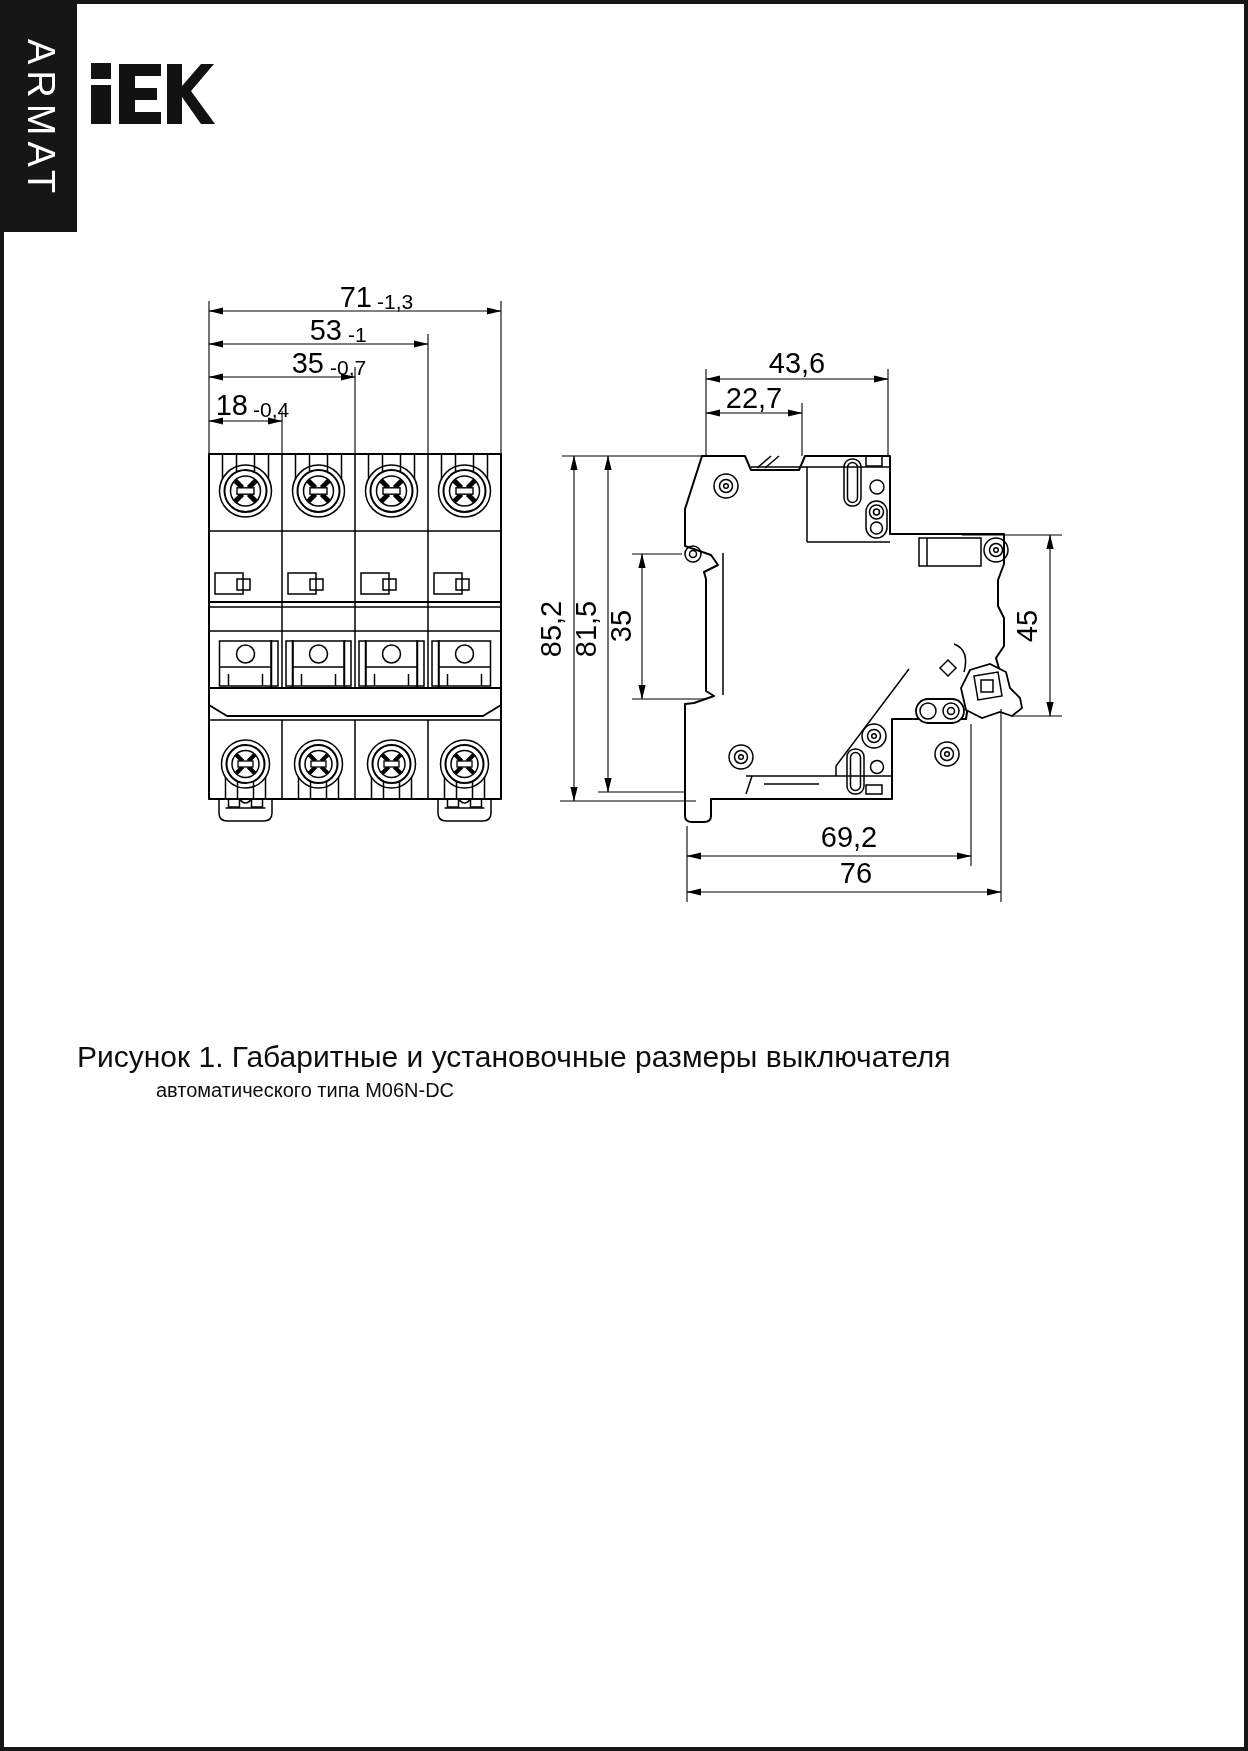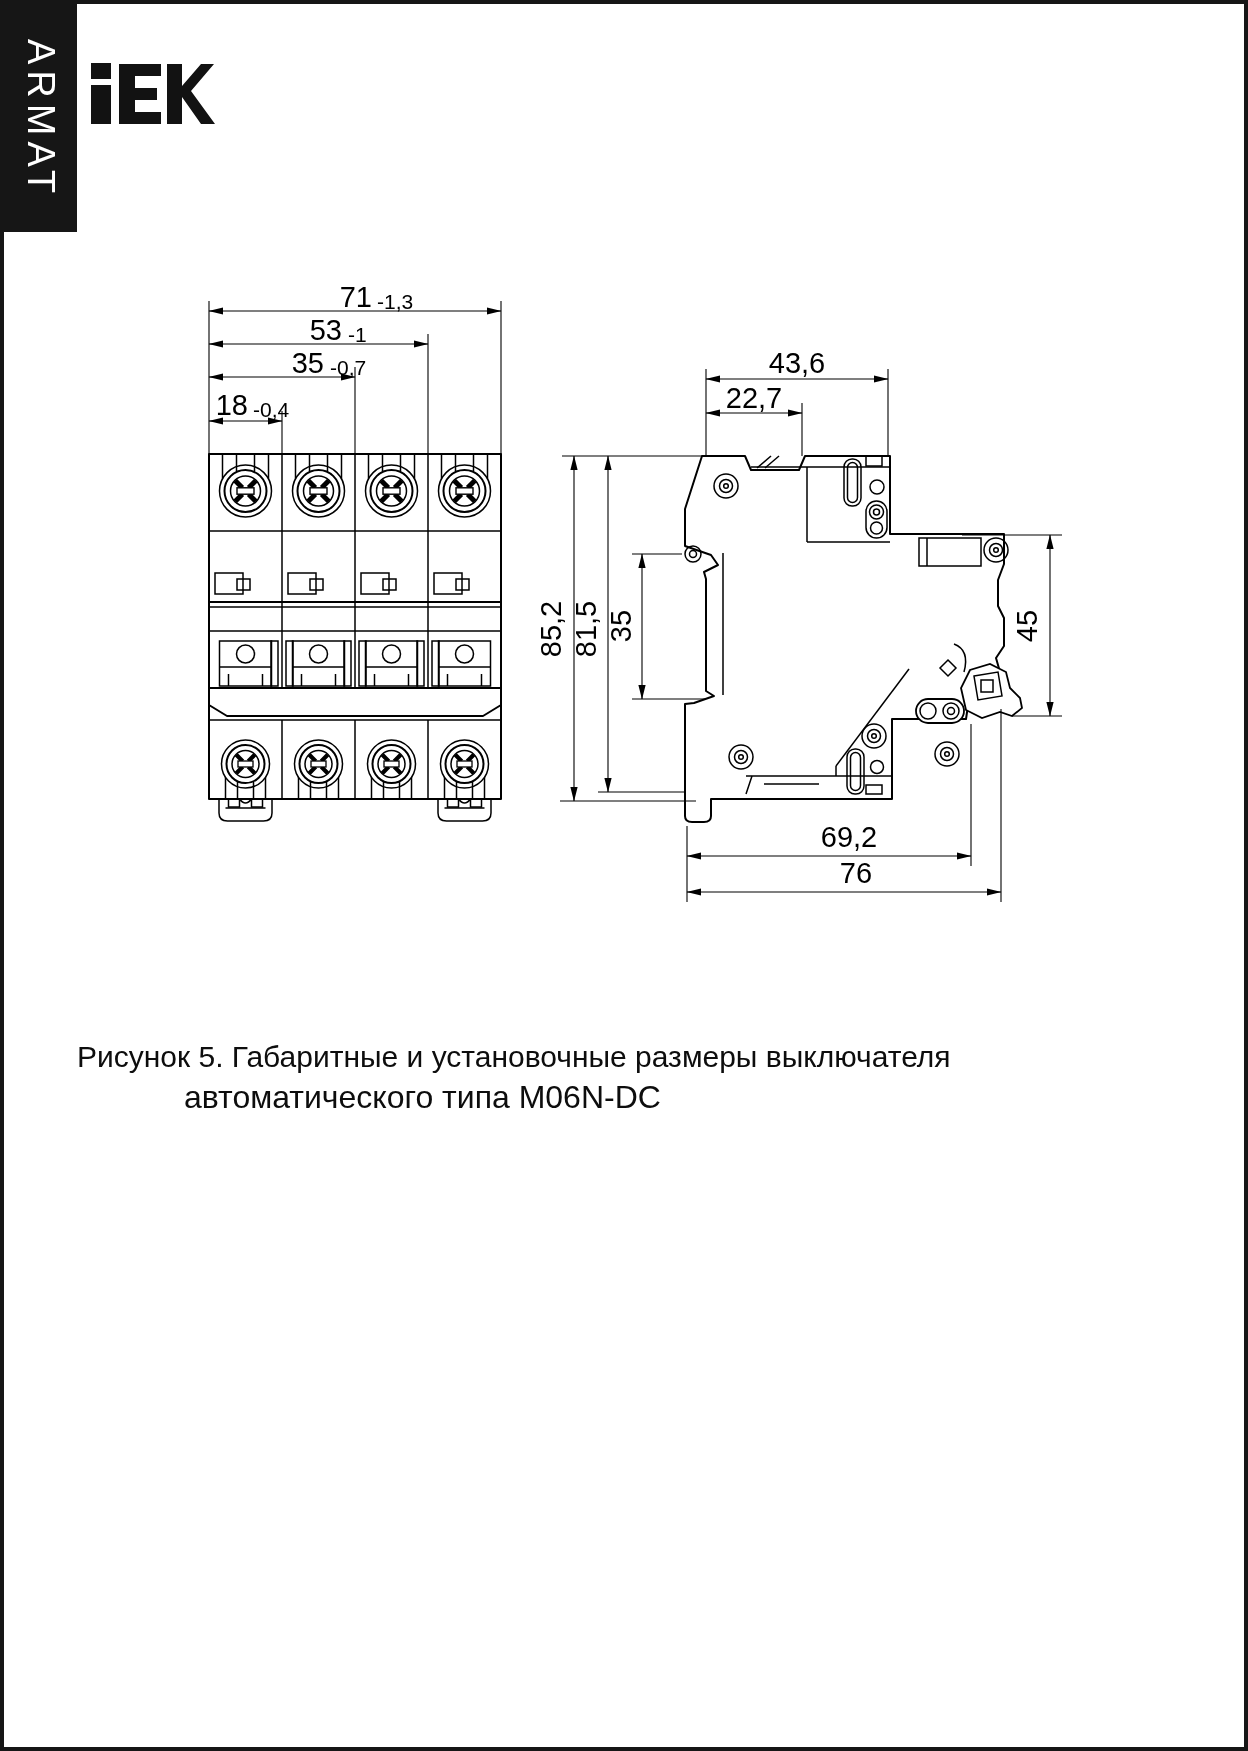--- a/index.html
+++ b/index.html
@@ -12,21 +12,21 @@
     position:absolute; left:0; top:0; width:73px; height:228px;
     background:#161616; display:flex; align-items:center; justify-content:center;
   }
   .armat-box span{
     writing-mode:vertical-rl; color:#ffffff; font-size:38px; letter-spacing:6px;
     font-weight:400; padding-top:2px;
   }
   .logo{ position:absolute; left:85px; top:55px; }
   .caption{ position:absolute; left:0; top:0; width:1248px; color:#0d0d0d; }
   .caption .l1{ position:absolute; left:73px;  top:1036px; font-size:30px; white-space:pre; }
-  .caption .l2{ position:absolute; left:180px; top:1075px; font-size:32px; white-space:pre; }
+  .caption .l2{ position:absolute; left:152px; top:1075px; font-size:20px; white-space:pre; }
   svg{ position:absolute; left:0; top:0; }
   
   .out   { fill:none; stroke:#000; stroke-width:2;   stroke-linejoin:round;}
   .outf  { fill:#fff; stroke:#000; stroke-width:2;   stroke-linejoin:round;}
   .d15   { fill:none; stroke:#000; stroke-width:1.5; }
   .d15f  { fill:#fff; stroke:#000; stroke-width:1.5; }
   .ext   { fill:none; stroke:#000; stroke-width:1.1; }
   .dim   { fill:none; stroke:#000; stroke-width:1.1; }
   .cross { fill:none; stroke:#000; stroke-width:5;   stroke-linecap:butt;}
   .cross2{ fill:none; stroke:#000; stroke-width:4.2; stroke-linecap:butt;}
@@ -283,17 +283,17 @@
       <text class="dt" transform="rotate(-90 557 625)" x="557" y="625" text-anchor="middle">85,2</text>
       <text class="dt" transform="rotate(-90 592 625)" x="592" y="625" text-anchor="middle">81,5</text>
       <text class="dt" transform="rotate(-90 627 622)" x="627" y="622" text-anchor="middle">35</text>
       <text class="dt" transform="rotate(-90 1033 622)" x="1033" y="622" text-anchor="middle">45</text>
       <text class="dt" x="845" y="843" text-anchor="middle">69,2</text>
       <text class="dt" x="852" y="879" text-anchor="middle">76</text>
     </g>
   </svg>
 
   <div class="caption">
-    <div class="l1">Рисунок 5. Габаритные и установочные размеры выключателя</div>
+    <div class="l1">Рисунок 1. Габаритные и установочные размеры выключателя</div>
     <div class="l2">автоматического типа M06N-DC</div>
   </div>
 
 </div>
 
 </body></html>

